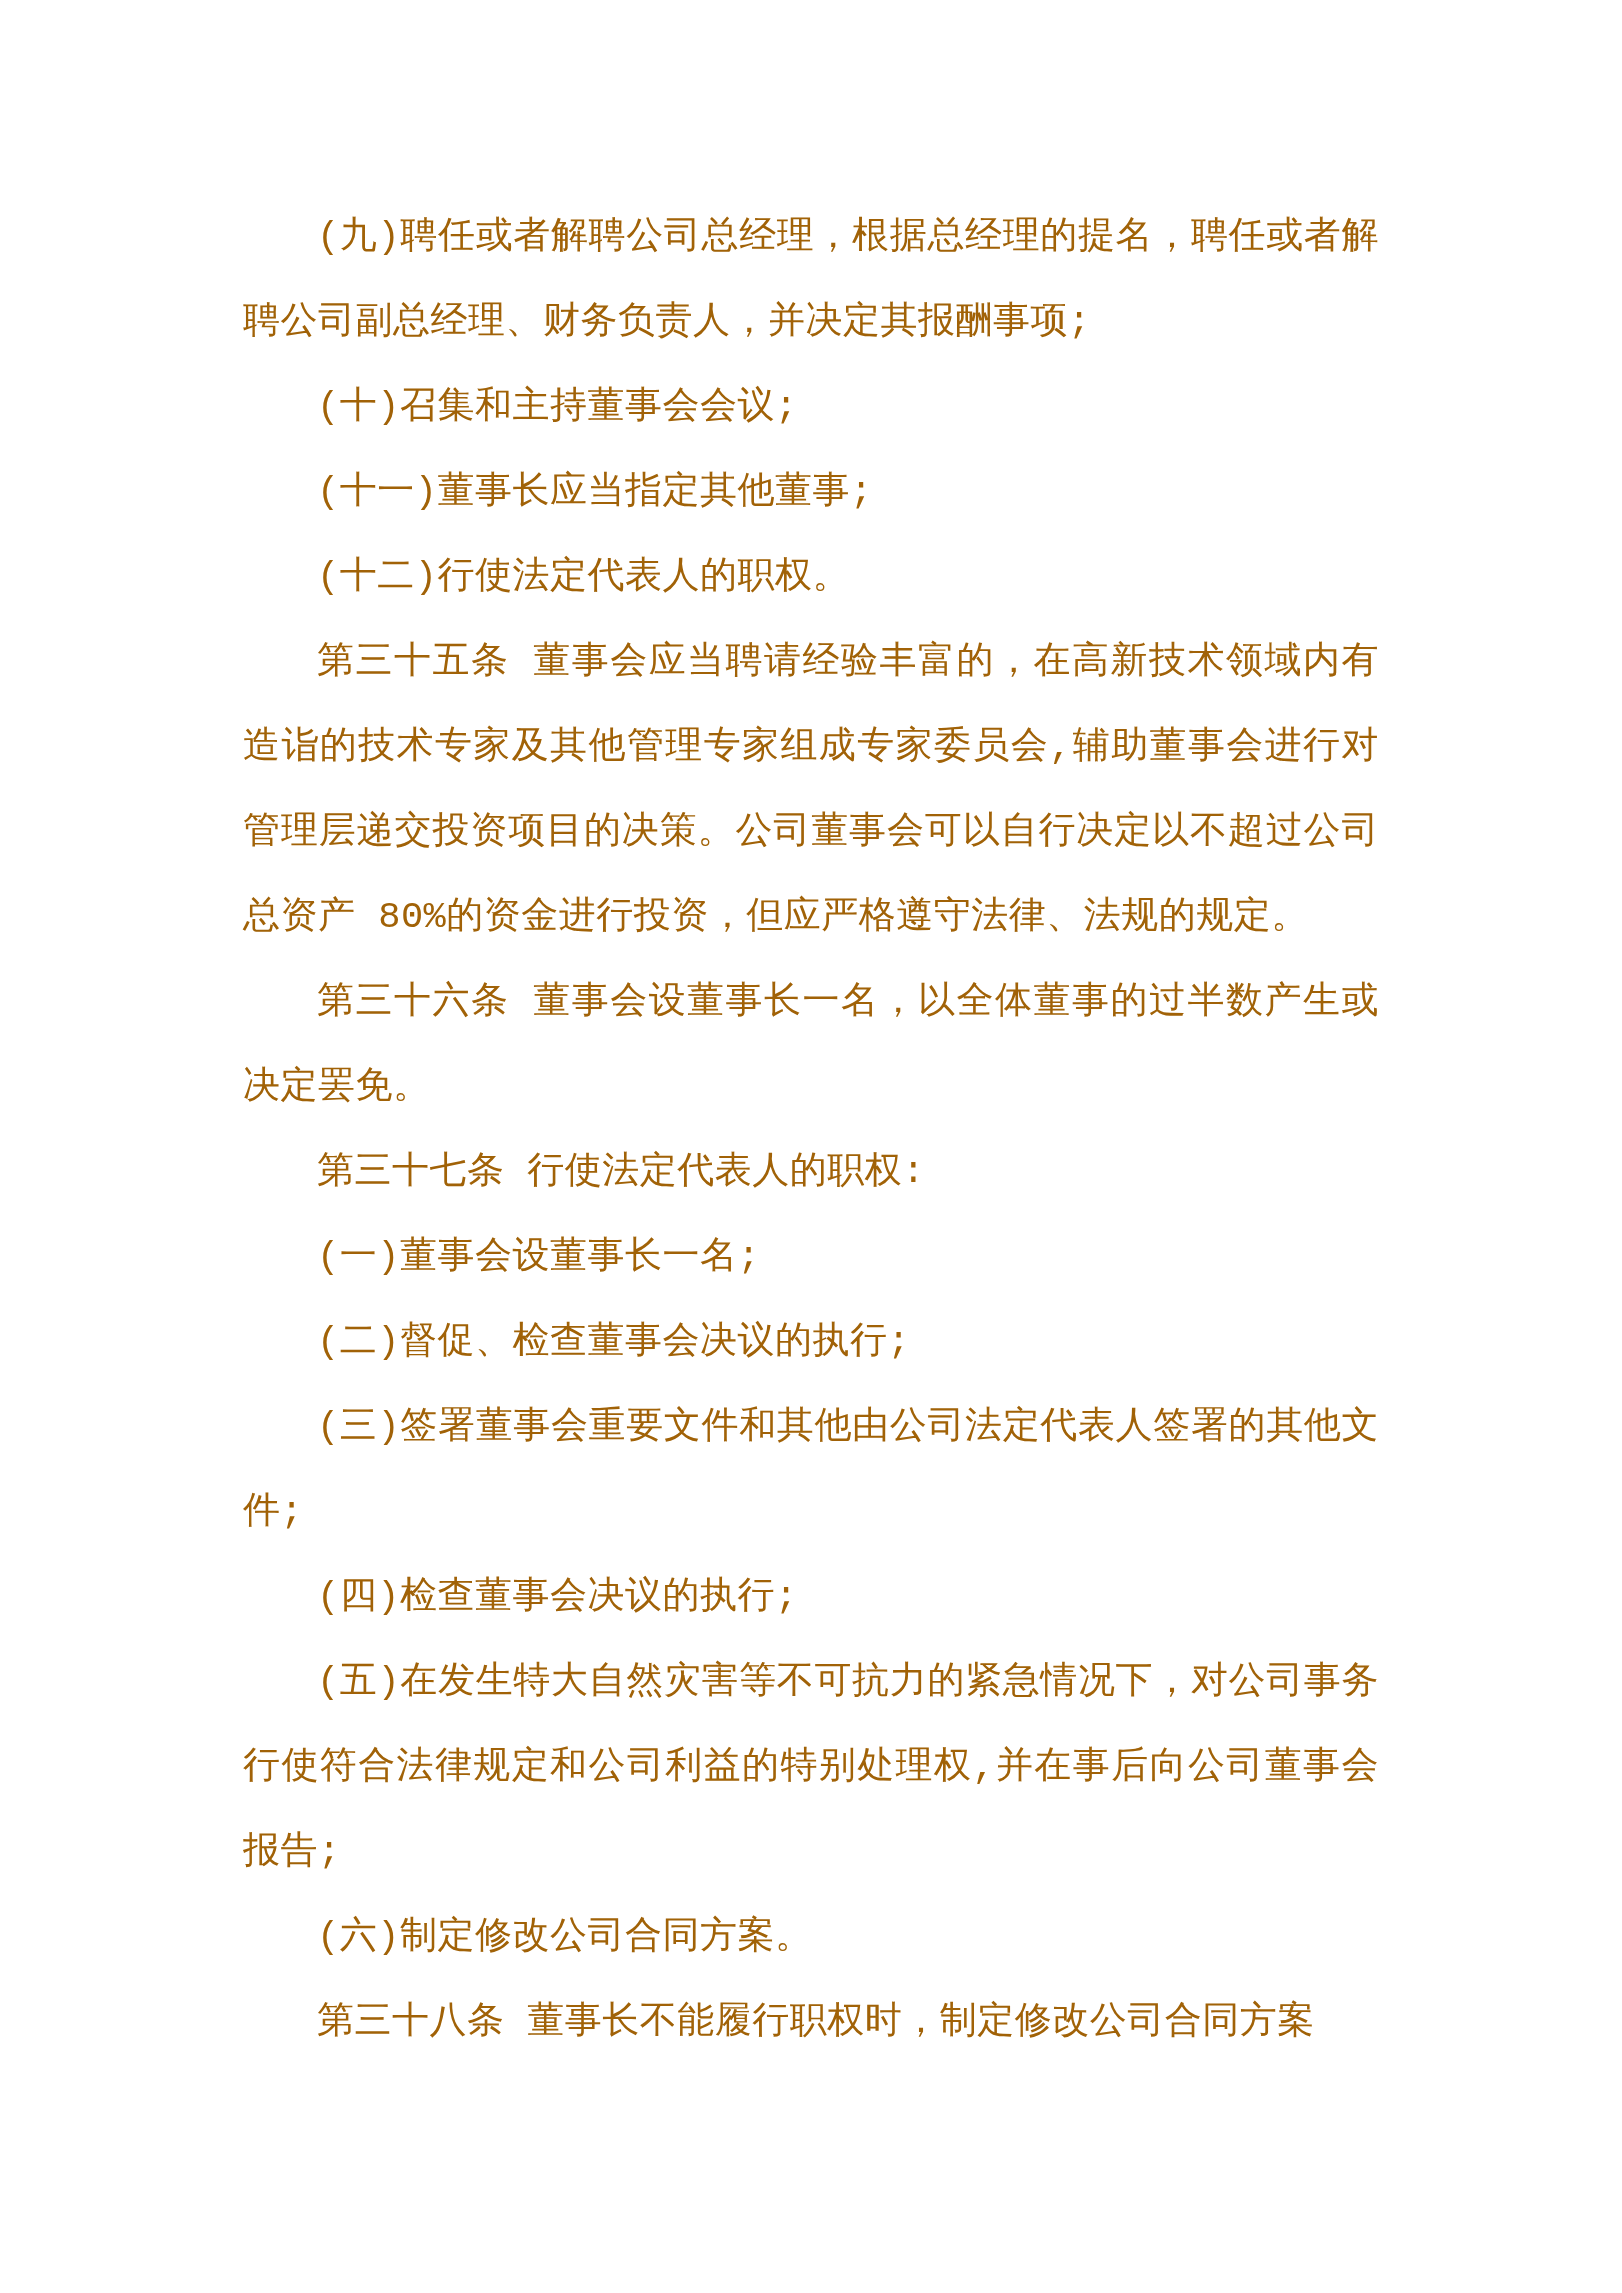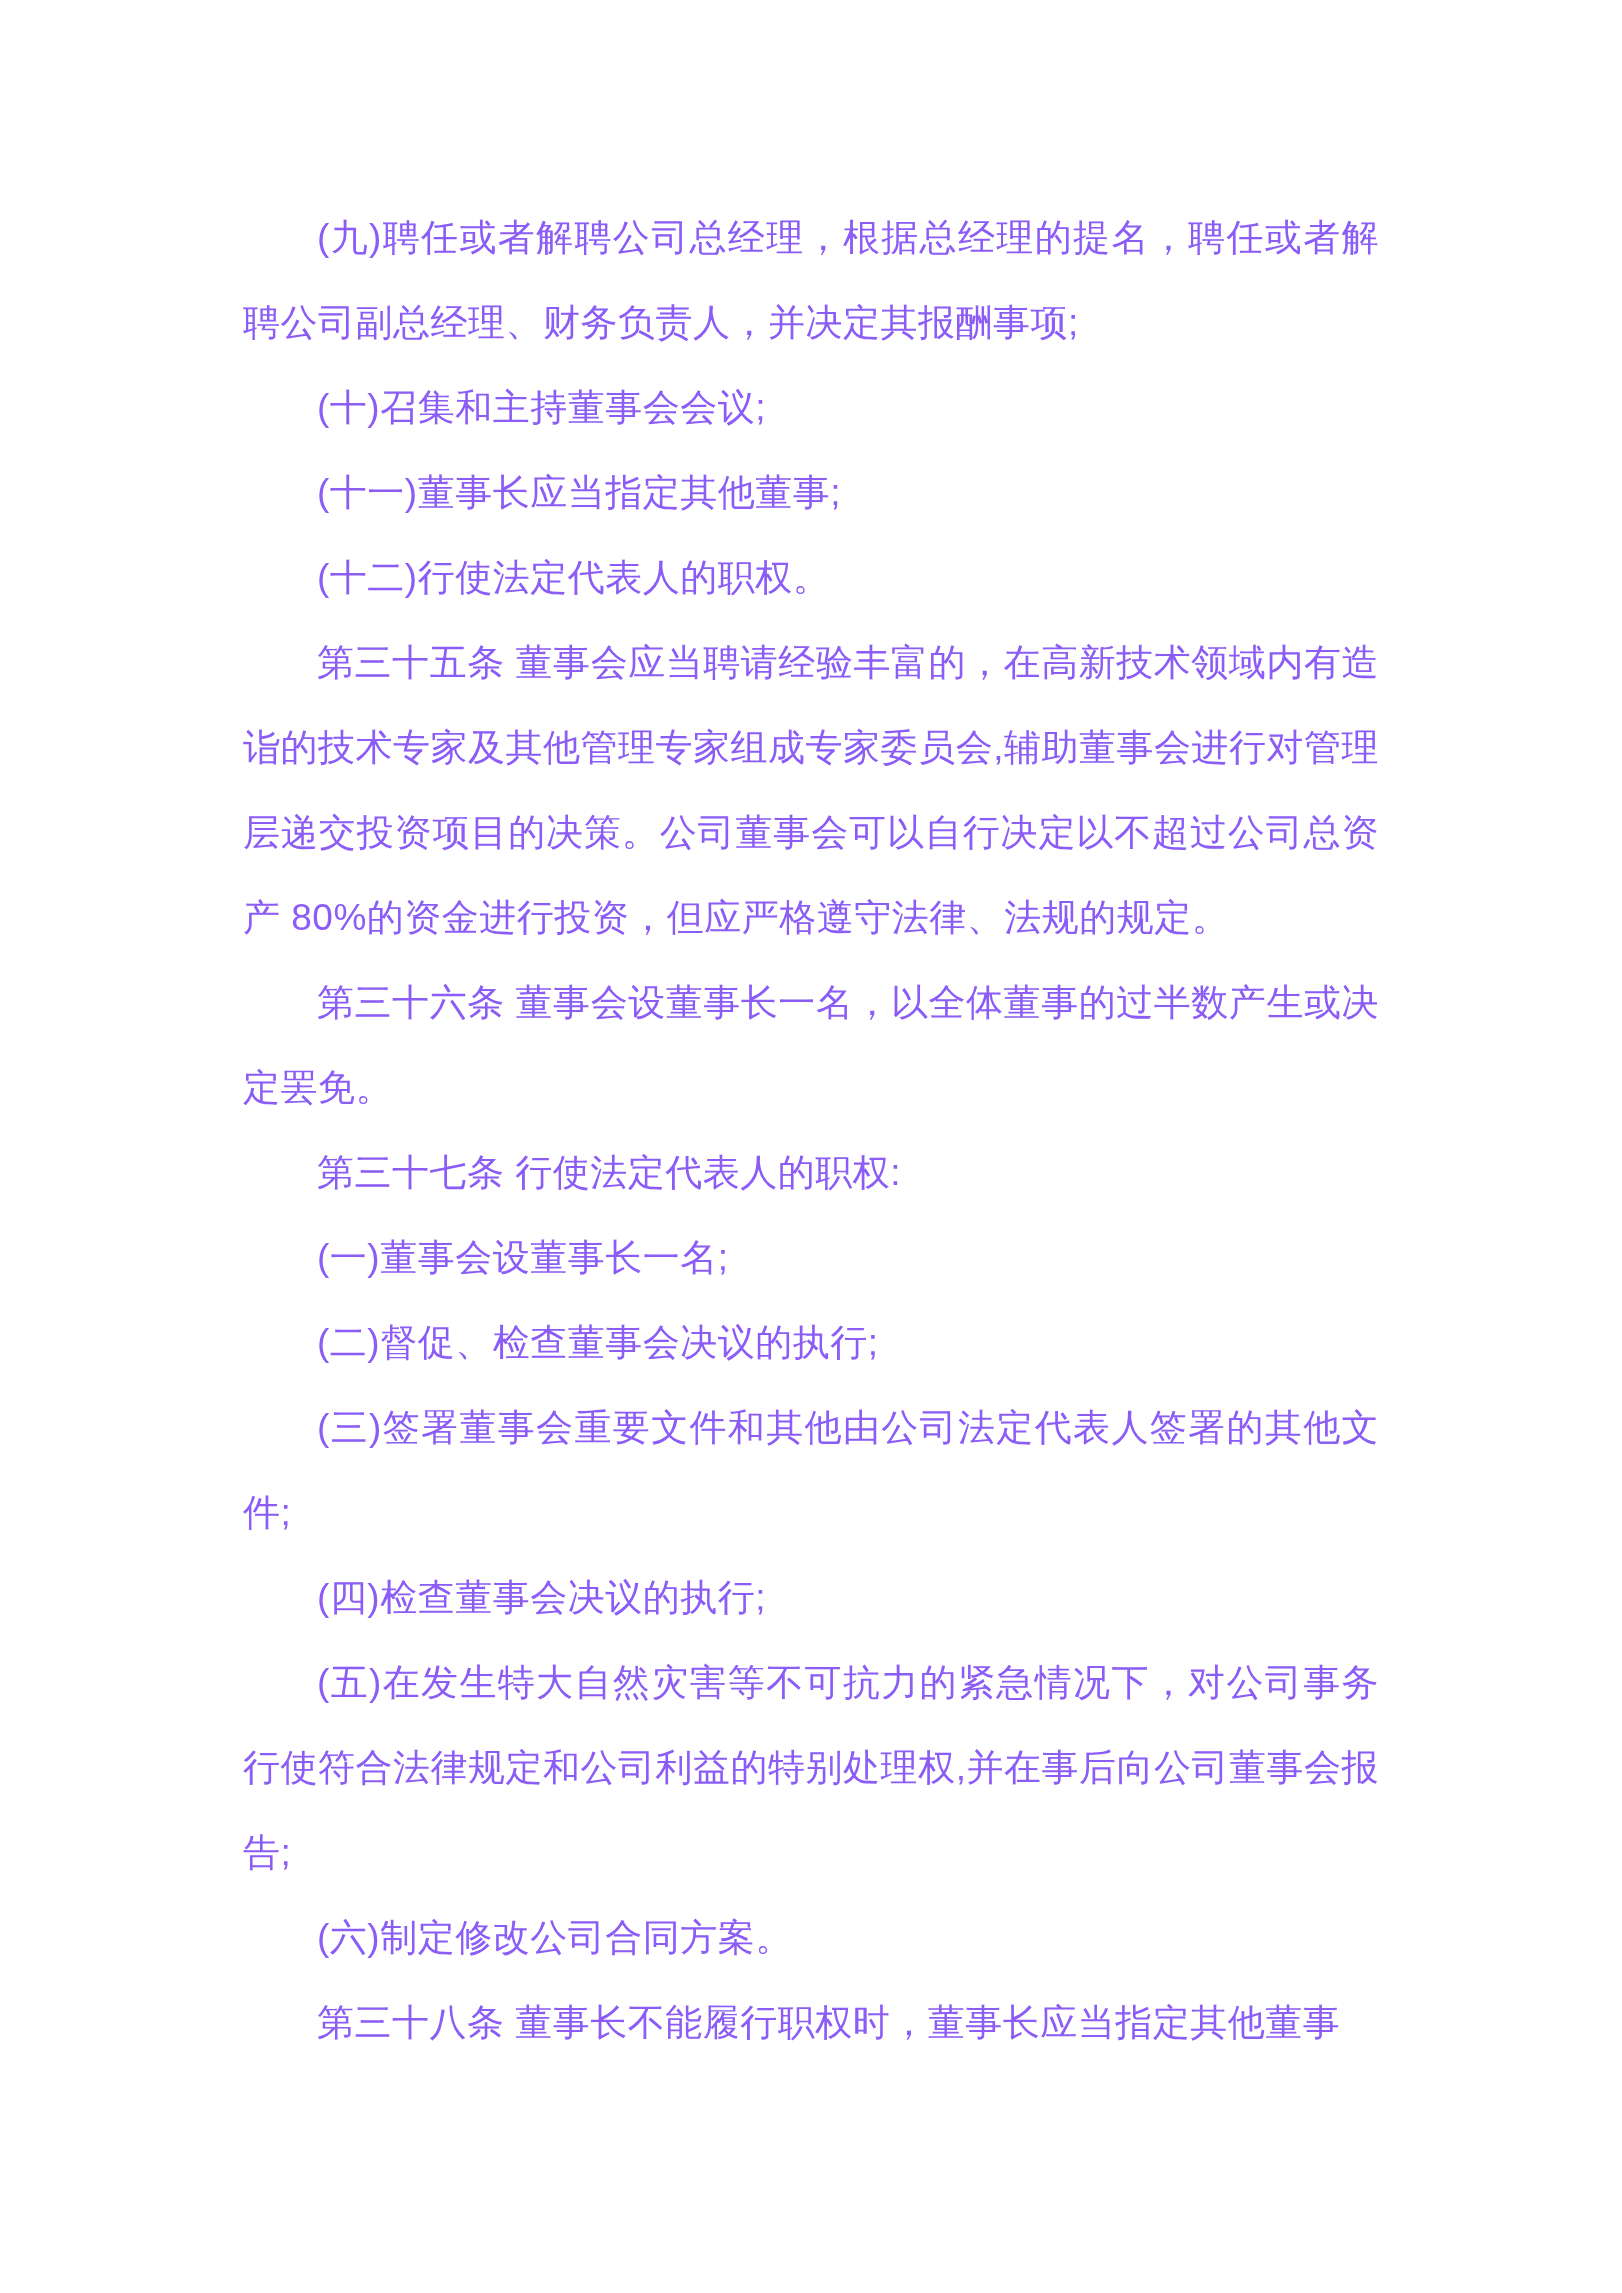--- a/index.html
+++ b/index.html
@@ -12,22 +12,22 @@
     width: 1623px;
     height: 2294px;
     background: #ffffff;
     overflow: hidden;
   }
   .content {
     position: absolute;
     left: 243px;
     top: 195px;
     width: 1136px;
-    color: #8b5cf6;
-    font-family: Liberation Sans, sans-serif;
+    color: #a16207;
+    font-family: Liberation Mono, monospace;
     font-size: 37px;
     line-height: 85px;
     text-align: justify;
     letter-spacing: 0.5px;
   }
   .content p {
     margin: 0;
     padding: 0;
     text-indent: 2em;
   }
@@ -43,16 +43,16 @@
     <p>(十二)行使法定代表人的职权。</p>
     <p>第三十五条 董事会应当聘请经验丰富的，在高新技术领域内有造诣的技术专家及其他管理专家组成专家委员会,辅助董事会进行对管理层递交投资项目的决策。公司董事会可以自行决定以不超过公司总资产 80%的资金进行投资，但应严格遵守法律、法规的规定。</p>
     <p>第三十六条 董事会设董事长一名，以全体董事的过半数产生或决定罢免。</p>
     <p>第三十七条 行使法定代表人的职权:</p>
     <p>(一)董事会设董事长一名;</p>
     <p>(二)督促、检查董事会决议的执行;</p>
     <p>(三)签署董事会重要文件和其他由公司法定代表人签署的其他文件;</p>
     <p>(四)检查董事会决议的执行;</p>
     <p>(五)在发生特大自然灾害等不可抗力的紧急情况下，对公司事务行使符合法律规定和公司利益的特别处理权,并在事后向公司董事会报告;</p>
     <p>(六)制定修改公司合同方案。</p>
-    <p>第三十八条 董事长不能履行职权时，董事长应当指定其他董事</p>
+    <p>第三十八条 董事长不能履行职权时，制定修改公司合同方案</p>
   </div>
 </div>
 
 
 </body></html>

